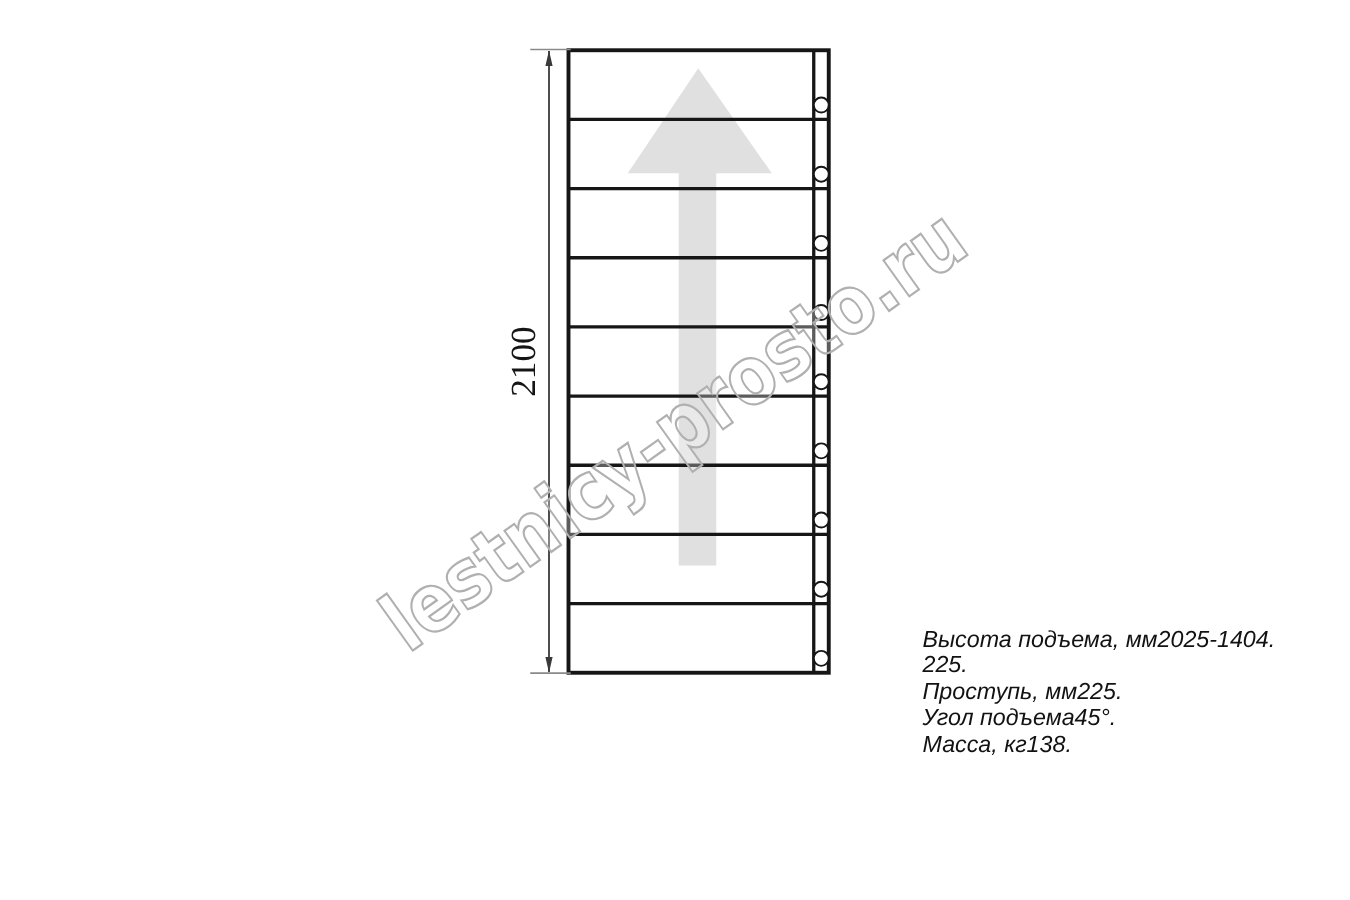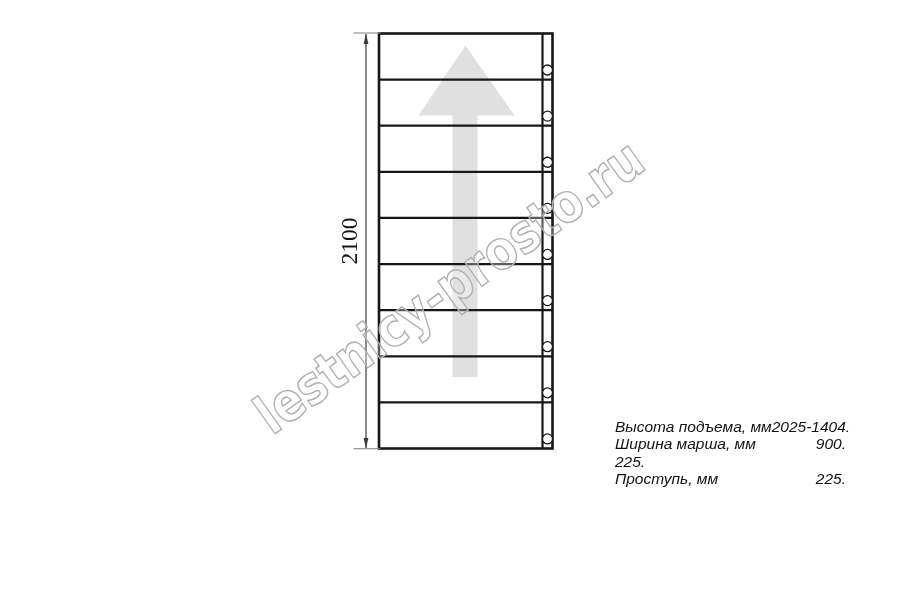--- a/index.html
+++ b/index.html
@@ -25,21 +25,20 @@
   }
   .specs{
     position:absolute;
     left:615px;top:418px;width:231px;
     font-style:italic;
     font-size:15.5px;
     color:#121212;
   }
   .spec-row{
     display:flex;
-    justify-content:space-between;
     align-items:baseline;
     line-height:17.4px;
     white-space:nowrap;
   }
   .spec-value{text-align:right;}
 </style>
 </head>
 <body>
 
 <div id="stage">
@@ -85,25 +84,29 @@
 
     <text class="wm-text" x="272" y="436" transform="rotate(-35.5 272 436)" textLength="462" lengthAdjust="spacingAndGlyphs" stroke="#b0b0b0">lestnicy-prosto.ru</text>
   </svg>
 
   <div class="specs">
     <div class="spec-row">
       <span class="spec-label">Высота подъема, мм</span>
       <span class="spec-value">2025-1404.</span>
     </div>
     <div class="spec-row">
-      <span class="spec-label">Ширина марша, мм</span>
-      <span class="spec-value">900.</span>
-    </div>
-    <div class="spec-row">
       <span class="spec-value">225.</span>
     </div>
     <div class="spec-row">
       <span class="spec-label">Проступь, мм</span>
       <span class="spec-value">225.</span>
     </div>
+    <div class="spec-row">
+      <span class="spec-label">Угол подъема</span>
+      <span class="spec-value">45°.</span>
+    </div>
+    <div class="spec-row">
+      <span class="spec-label">Масса, кг</span>
+      <span class="spec-value">138.</span>
+    </div>
   </div>
 
 </div>
 
 </body></html>

